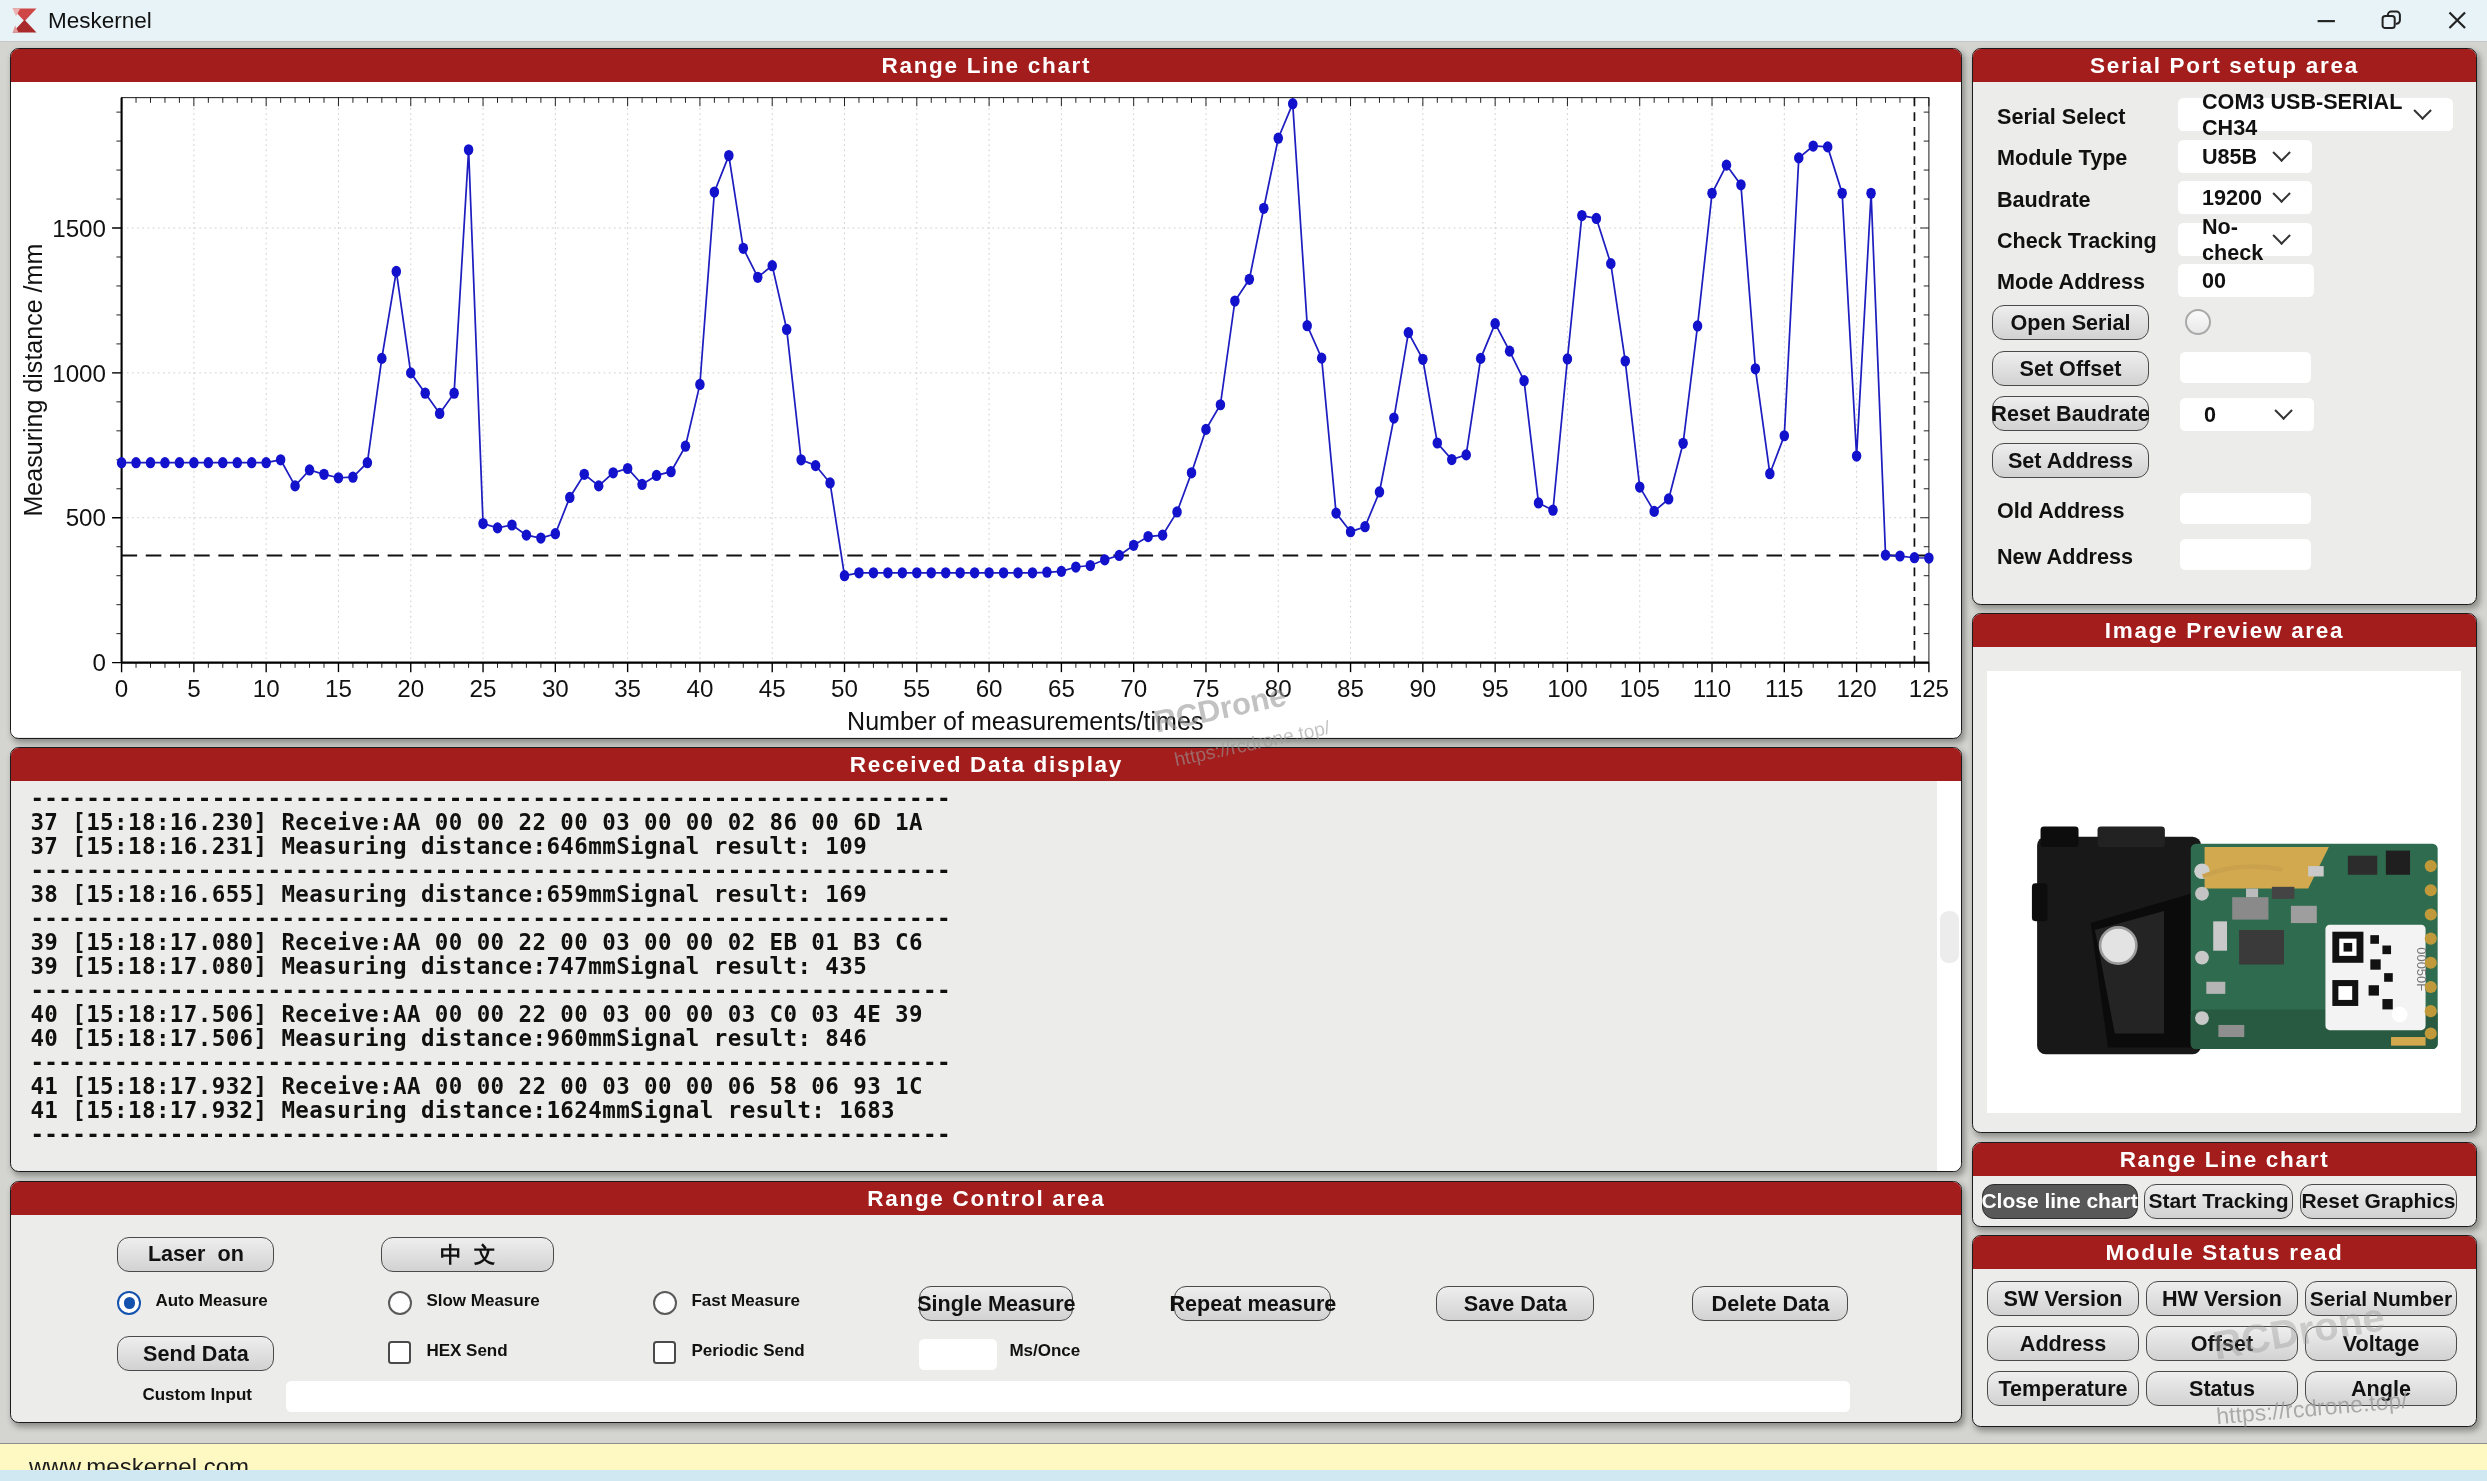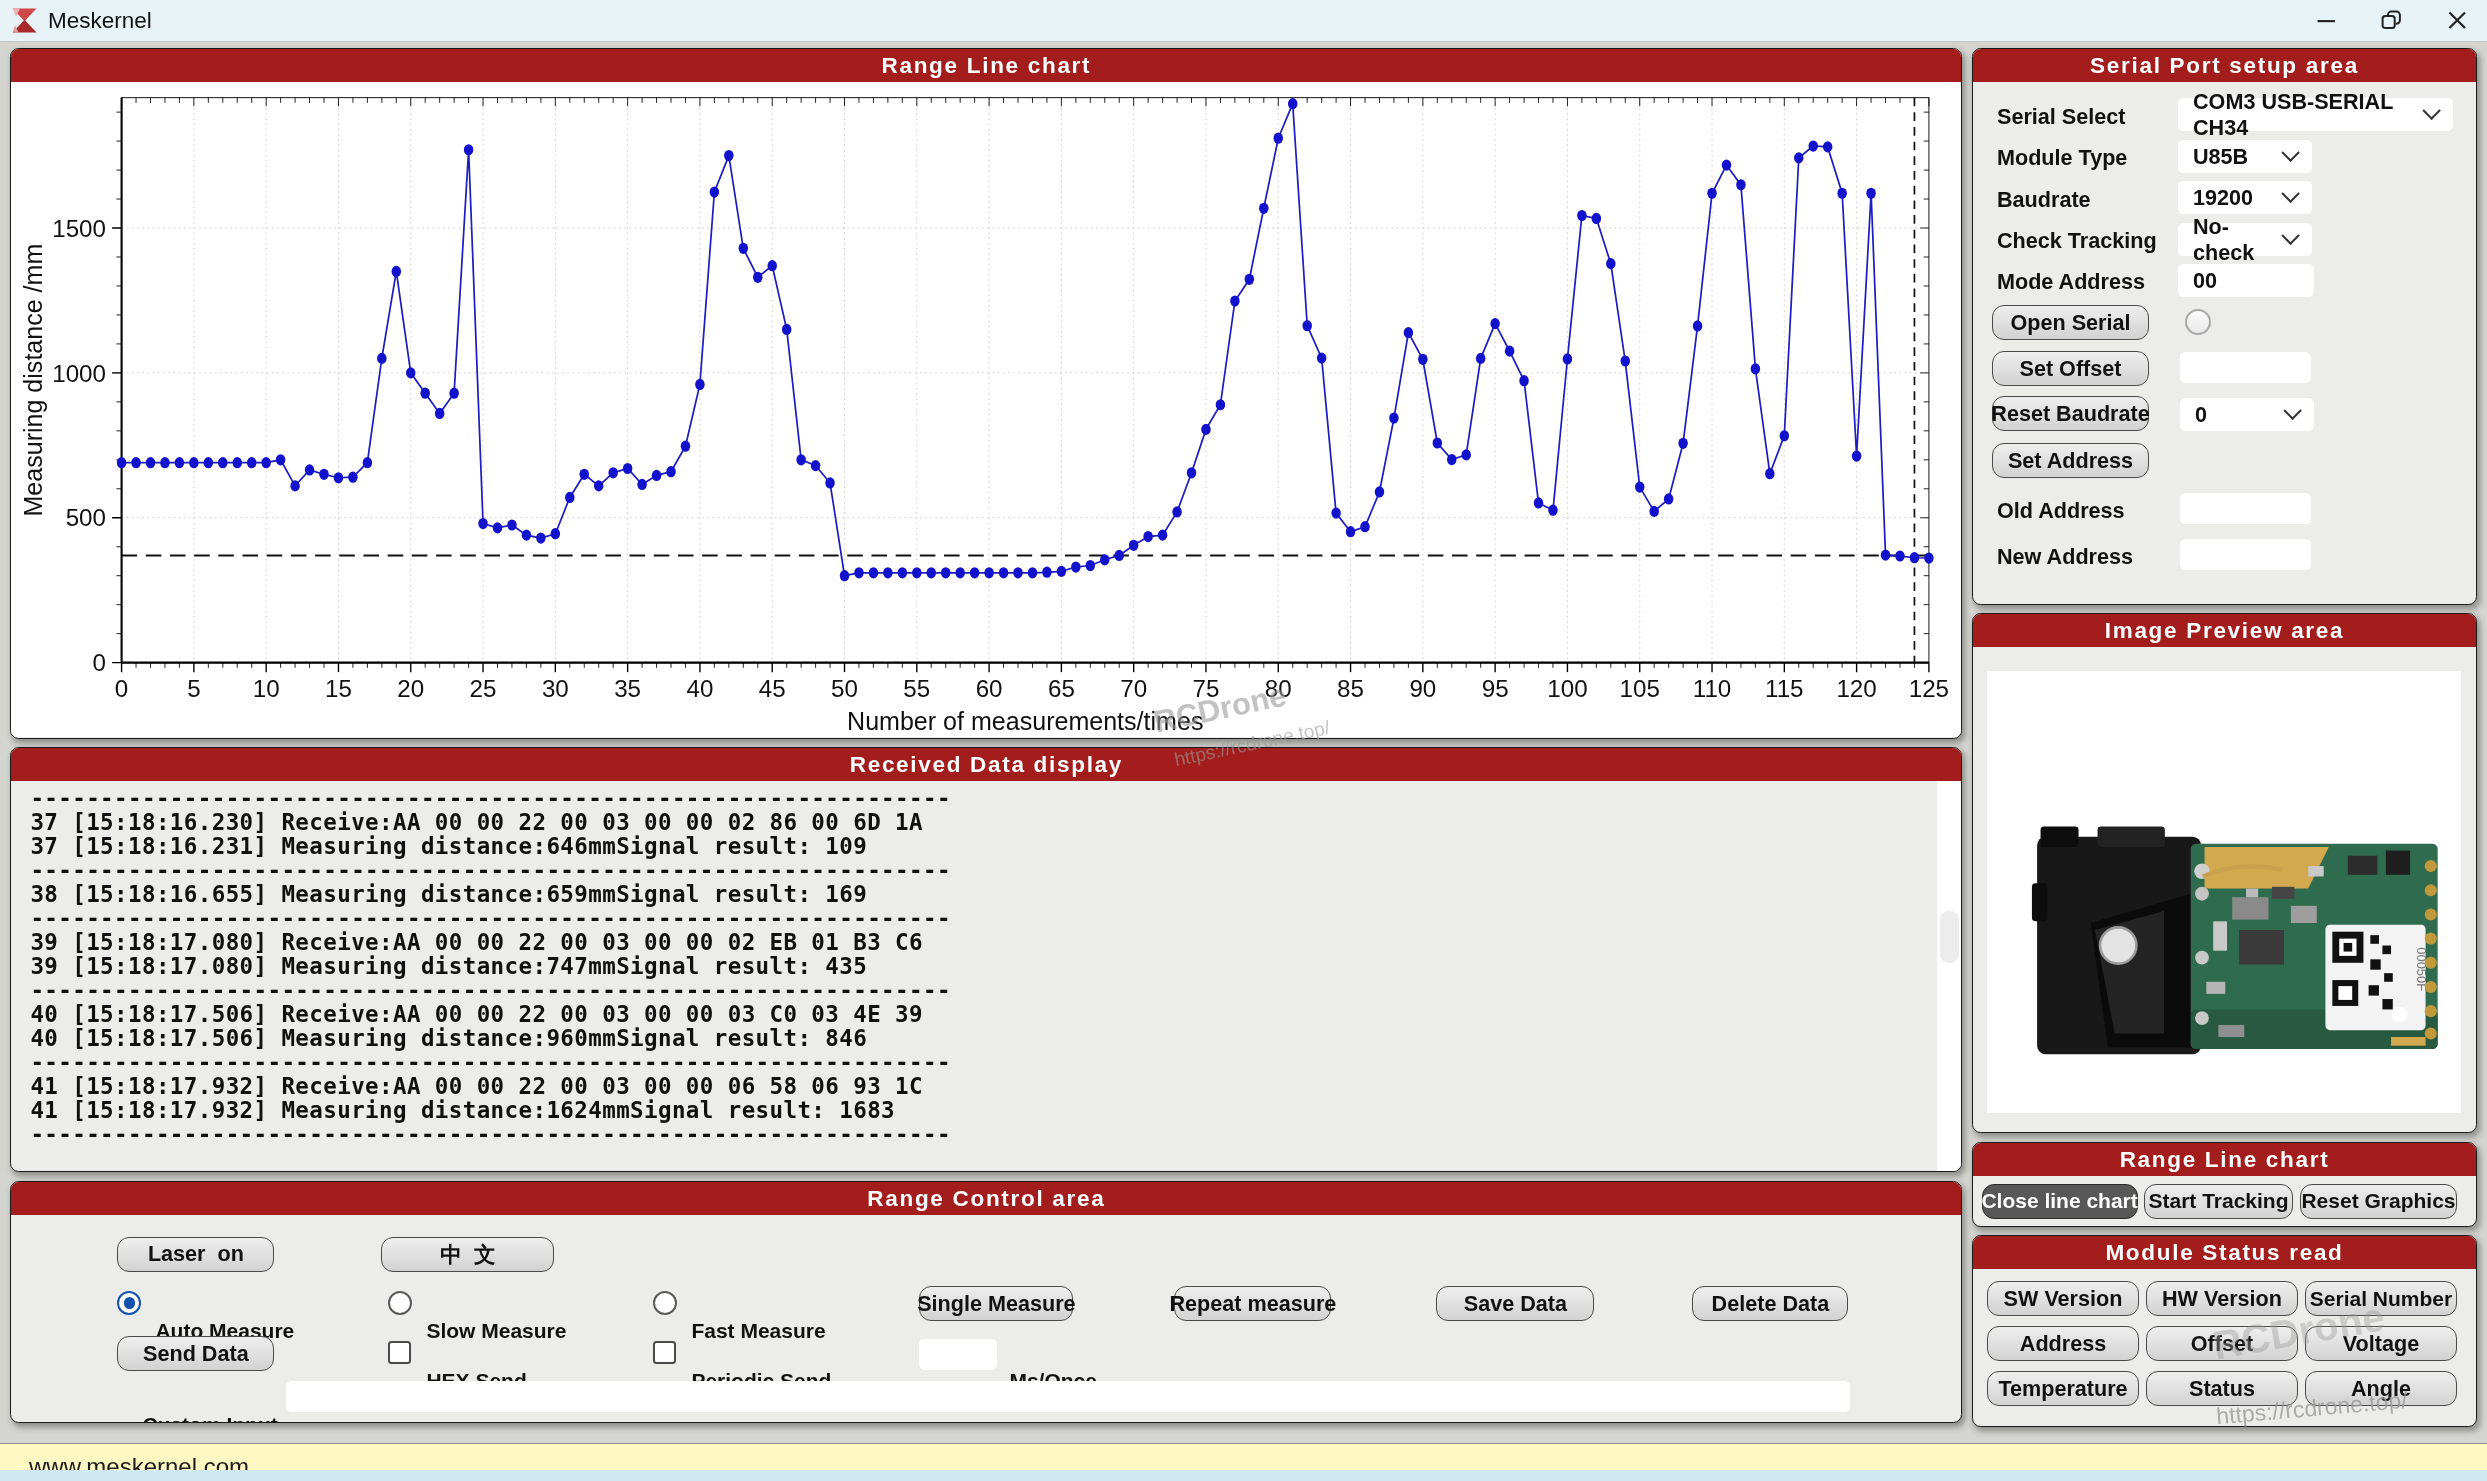--- a/index.html
+++ b/index.html
@@ -19,30 +19,30 @@
   .phead{height:33px;background:#a31d1d;color:#fff;display:flex;align-items:center;justify-content:center;
          font-size:22.5px;font-weight:700;letter-spacing:1.7px;}
   .pbody{position:relative;width:100%;}
 
   
   .btn{position:absolute;display:flex;align-items:center;justify-content:center;box-sizing:border-box;
        height:35px;background:linear-gradient(180deg,#eeeeee,#d2d2d2);border:1.7px solid #4a4a4a;
        border-radius:12px;font-size:21.6px;font-weight:700;color:#111;white-space:pre;cursor:default;}
   .btn-dark{background:#585858;border-color:#2c2c2c;color:#fff;}
   .select,.inputbox{position:absolute;box-sizing:border-box;height:33px;background:#fff;border-radius:5.2px;
-       display:flex;align-items:center;padding:0 15px;font-size:21.6px;font-weight:700;color:#111;border:none;}
+       display:flex;align-items:center;padding:0 24px;font-size:21.6px;font-weight:700;color:#111;border:none;}
   input.inputbox{font-family:"Liberation Sans",sans-serif;outline:none;}
   .chev{margin-left:auto;width:11.2px;height:11.2px;border-right:2.6px solid #333;border-bottom:2.6px solid #333;
         transform:rotate(45deg) translate(-2.6px,-2.6px);flex:none;}
   .radio{position:absolute;width:24px;height:24px;border-radius:50%;border:2.6px solid #5a5a5a;background:#fff;
          box-sizing:border-box;display:flex;align-items:center;justify-content:center;}
   .radio.on{border-color:#1453ad;}
   .radio.on .dot{width:11.2px;height:11.2px;border-radius:50%;background:#1453ad;}
   .check{position:absolute;width:23px;height:23px;border:2.6px solid #4a4a4a;border-radius:3.5px;background:#fff;box-sizing:border-box;}
-  .ctl-label{position:absolute;font-size:21px;font-weight:700;color:#111;margin-top:28px;}
+  .ctl-label{position:absolute;font-size:17px;font-weight:700;color:#111;}
   .led{position:absolute;width:26px;height:26px;border-radius:50%;border:2.6px solid #a9a9a9;
        background:linear-gradient(180deg,#fbfbfb,#e8e8e8);box-sizing:border-box;}
 
   
   #log{position:absolute;left:0;top:0;right:26px;bottom:0;padding:5.2px 0 0 19px;overflow:hidden;
        font-family:"DejaVu Sans Mono",monospace;font-weight:700;font-size:22.5px;line-height:24px;
        letter-spacing:0.4px;color:#101010;}
   #log div{white-space:pre;}
   #log-scroll{position:absolute;right:0;top:0;width:24px;bottom:0;background:#fff;}
   #log-thumb{position:absolute;left:2.6px;top:130px;width:19px;height:52px;border-radius:8.6px;background:#ececec;}

